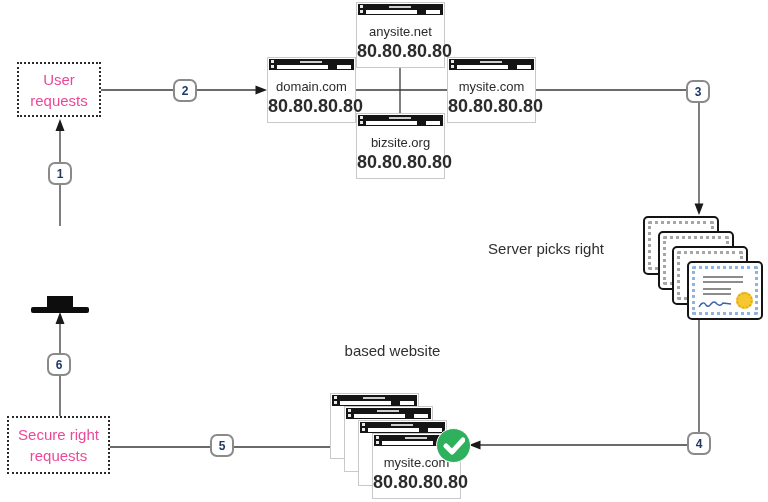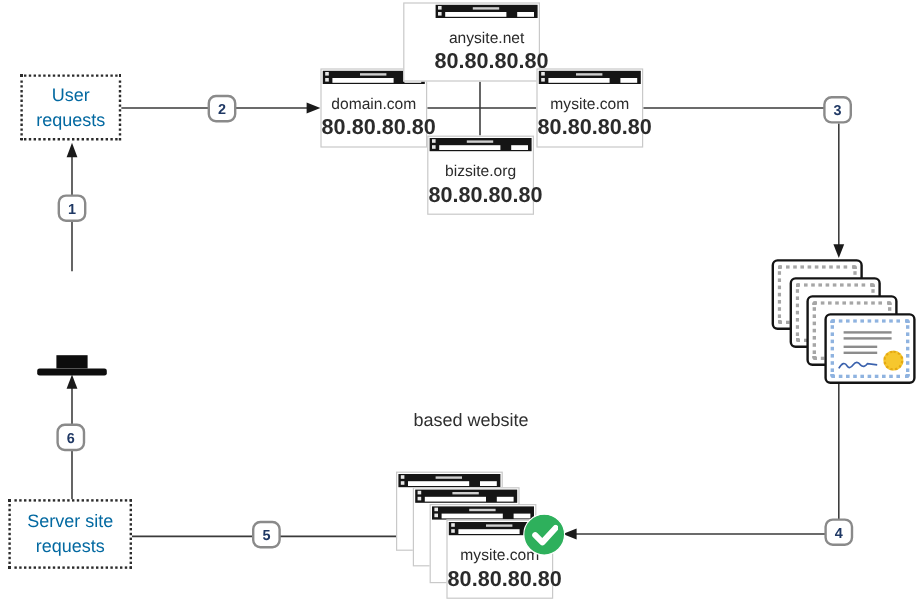--- a/index.html
+++ b/index.html
@@ -8,21 +8,21 @@
     font-family:"Liberation Sans", sans-serif;
     color:#333333; overflow:hidden; background:#ffffff;
   }
   svg.connectors { position:absolute; left:0; top:0; z-index:1; }
 
   
   .dotted-box {
     position:absolute; z-index:2; background:#fff;
     border:2px dotted #2b2b2b;
     display:flex; flex-direction:column; align-items:center; justify-content:center;
-    font-size:15px; line-height:21px; color:#0369a1; text-align:center;
+    font-size:15px; line-height:21px; color:#ec4899; text-align:center;
   }
 
   
   .step {
     position:absolute; z-index:3; width:20px; height:19px; background:#fff;
     border:2px solid #8a8a8a; border-radius:7px;
     display:flex; align-items:center; justify-content:center;
     font-size:12px; font-weight:600; color:#1f3864;
   }
 
@@ -102,21 +102,21 @@
       <polygon points="60,312 55.5,324 64.5,324"></polygon>
     </g>
   </svg>
 
   <div class="dotted-box" style="left:17px; top:62px; width:80px; height:51px;">
     <span>User</span>
     <span>requests</span>
   </div>
 
   <div class="dotted-box" style="left:7px; top:416px; width:99px; height:54px;">
-    <span>Server site</span>
+    <span>Secure right</span>
     <span>requests</span>
   </div>
 
   <div class="step" style="left:48px; top:162px;">
       <span>1</span>
     </div>
   <div class="step" style="left:173px; top:79px;">
       <span>2</span>
     </div>
   <div class="step" style="left:686px; top:80px;">
@@ -140,21 +140,21 @@
       <div class="c-sq1"></div>
       <div class="c-sq2"></div>
       <div class="c-title"></div>
       <div class="c-addr"></div>
       <div class="c-search"></div>
     </div>
     <div class="domain">domain.com</div>
     <div class="ip">80.80.80.80</div>
   </div>
 
-  <div class="bwin" style="left:336px; top:2px; width:87px; height:64px;padding-left:25px;">
+  <div class="bwin" style="left:356px; top:2px; width:87px; height:64px;">
     <div class="chrome">
       <div class="c-sq1"></div>
       <div class="c-sq2"></div>
       <div class="c-title"></div>
       <div class="c-addr"></div>
       <div class="c-search"></div>
     </div>
     <div class="domain">anysite.net</div>
     <div class="ip">80.80.80.80</div>
   </div>
@@ -198,20 +198,21 @@
     <div class="cl" style="top:18px; width:40px;"></div>
     <div class="cl" style="top:25px; width:28px;"></div>
     <div class="cl" style="top:30px; width:28px;"></div>
     <svg style="position:absolute; left:9px; bottom:8px;" width="34" height="10">
       <path d="M1 7 q4 -7 7 -2 q2 3 5 -1 q3 -4 6 0 q3 3 6 -1 l8 1" stroke="#3b62ad" stroke-width="1.4" fill="none"></path>
     </svg>
     <div class="seal"></div>
   </div>
 
   <div class="note" style="left:458px; top:238px; width:176px;">
+    <div>Server picks right</div>
   </div>
 
   <div class="note" style="left:325px; top:340px; width:135px;">
     <div>based website</div>
   </div>
 
   <div class="bwin" style="left:330px; top:393px; width:87px; height:64px;">
     <div class="chrome">
       <div class="c-sq1"></div>
       <div class="c-sq2"></div>

